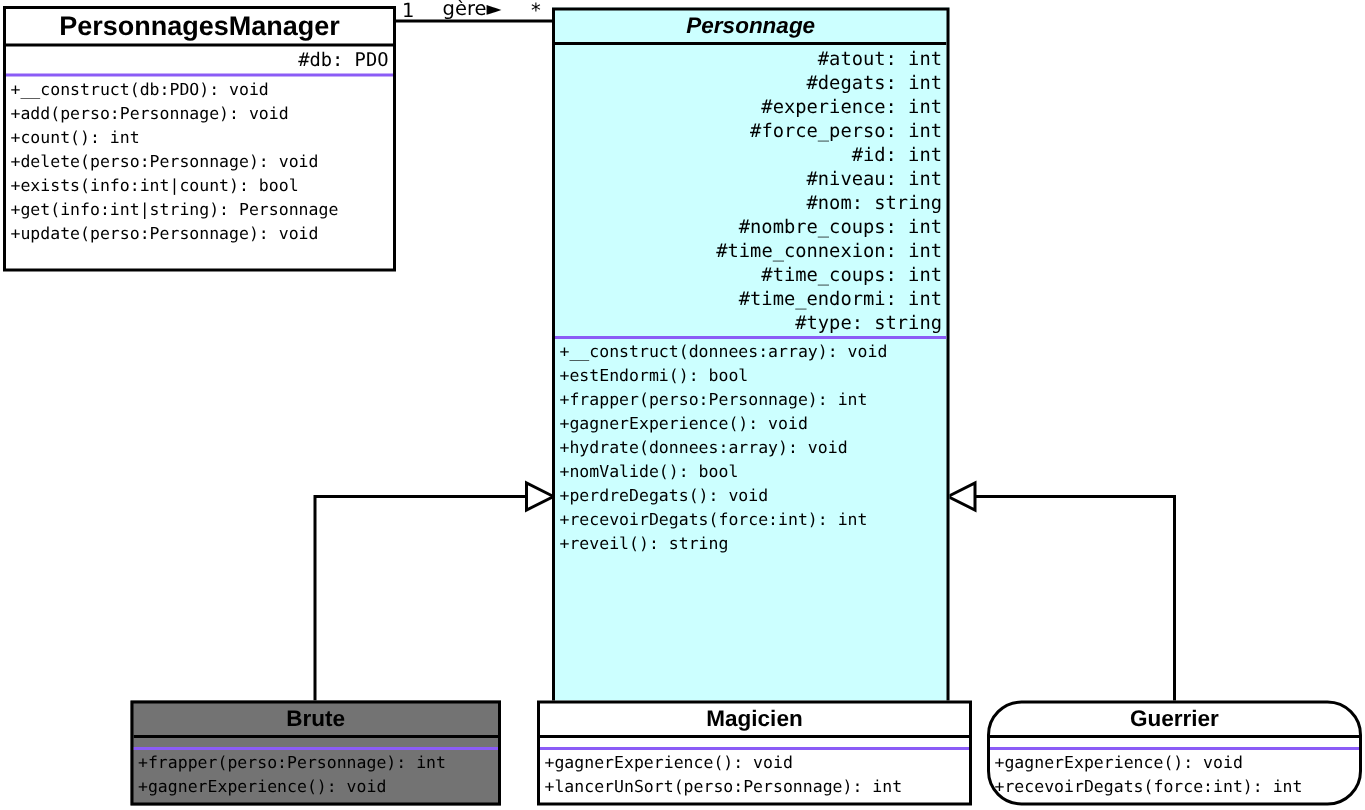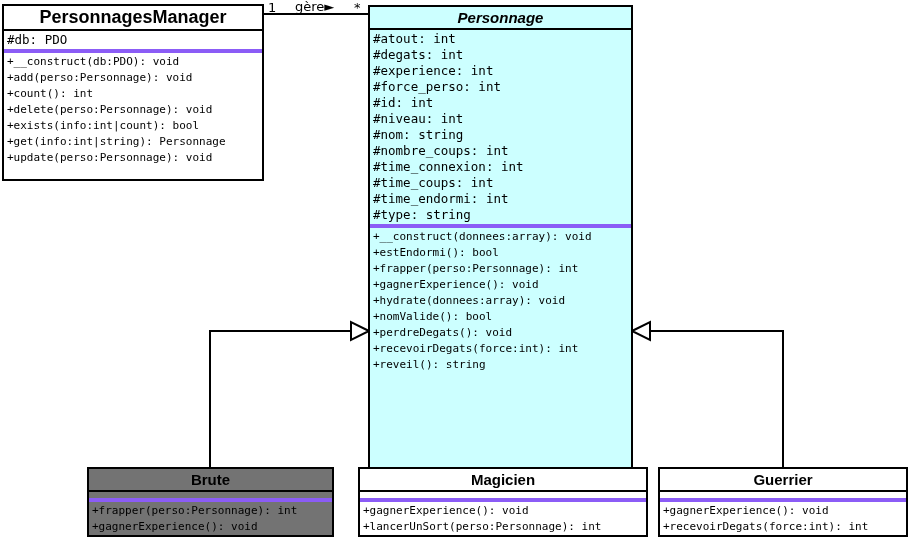--- a/index.html
+++ b/index.html
@@ -13,22 +13,22 @@
     border:2px solid #000; background:#fff;
     display:flex; flex-direction:column; overflow:hidden;
   }
   .uml-title {
     flex:0 0 auto; text-align:center; font-weight:bold;
     font-family:Liberation Sans, sans-serif;
     font-size:15px; line-height:21px; border-bottom:2px solid #000;
     white-space:nowrap;
   }
   .uml-attrs {
-    flex:0 0 auto; border-bottom:4px solid #8b5cf6;
-    padding:1px 3px; font-size:12.5px;
+    flex:0 0 auto; border-bottom:2px solid #8b5cf6;
+    padding:1px 3px; font-size:12.5px;text-align:right;
   }
   .uml-attrs.empty { padding:0; height:6px; }
   .uml-methods { flex:1 1 auto; padding:1px 3px; font-size:11px; }
   .member-row { white-space:pre; line-height:16px; }
 
   #box-manager   { left:2px;   top:4px;   width:262px; height:177px; }
   #box-manager .uml-title { font-size:18px; line-height:23px; }
   #box-personnage{ left:368px; top:5px;   width:265px; height:473px; }
   #box-personnage .uml-title { font-style:italic; }
   #box-brute     { left:87px;  top:467px; width:247px; height:70px; }
@@ -123,21 +123,21 @@
 
   <div class="uml-class" id="box-magicien" style="background: rgb(255, 255, 255);">
     <div class="uml-title">Magicien</div>
     <div class="uml-attrs empty"></div>
     <div class="uml-methods">
         <div class="member-row">+gagnerExperience(): void</div>
         <div class="member-row">+lancerUnSort(perso:Personnage): int</div>
       </div>
   </div>
 
-  <div class="uml-class" id="box-guerrier" style="background: rgb(255, 255, 255);">
+  <div class="uml-class" id="box-guerrier" style="background: rgb(255, 255, 255); border-radius: 23px;">
     <div class="uml-title">Guerrier</div>
     <div class="uml-attrs empty"></div>
     <div class="uml-methods">
         <div class="member-row">+gagnerExperience(): void</div>
         <div class="member-row">+recevoirDegats(force:int): int</div>
       </div>
   </div>
 
 </div>
 

